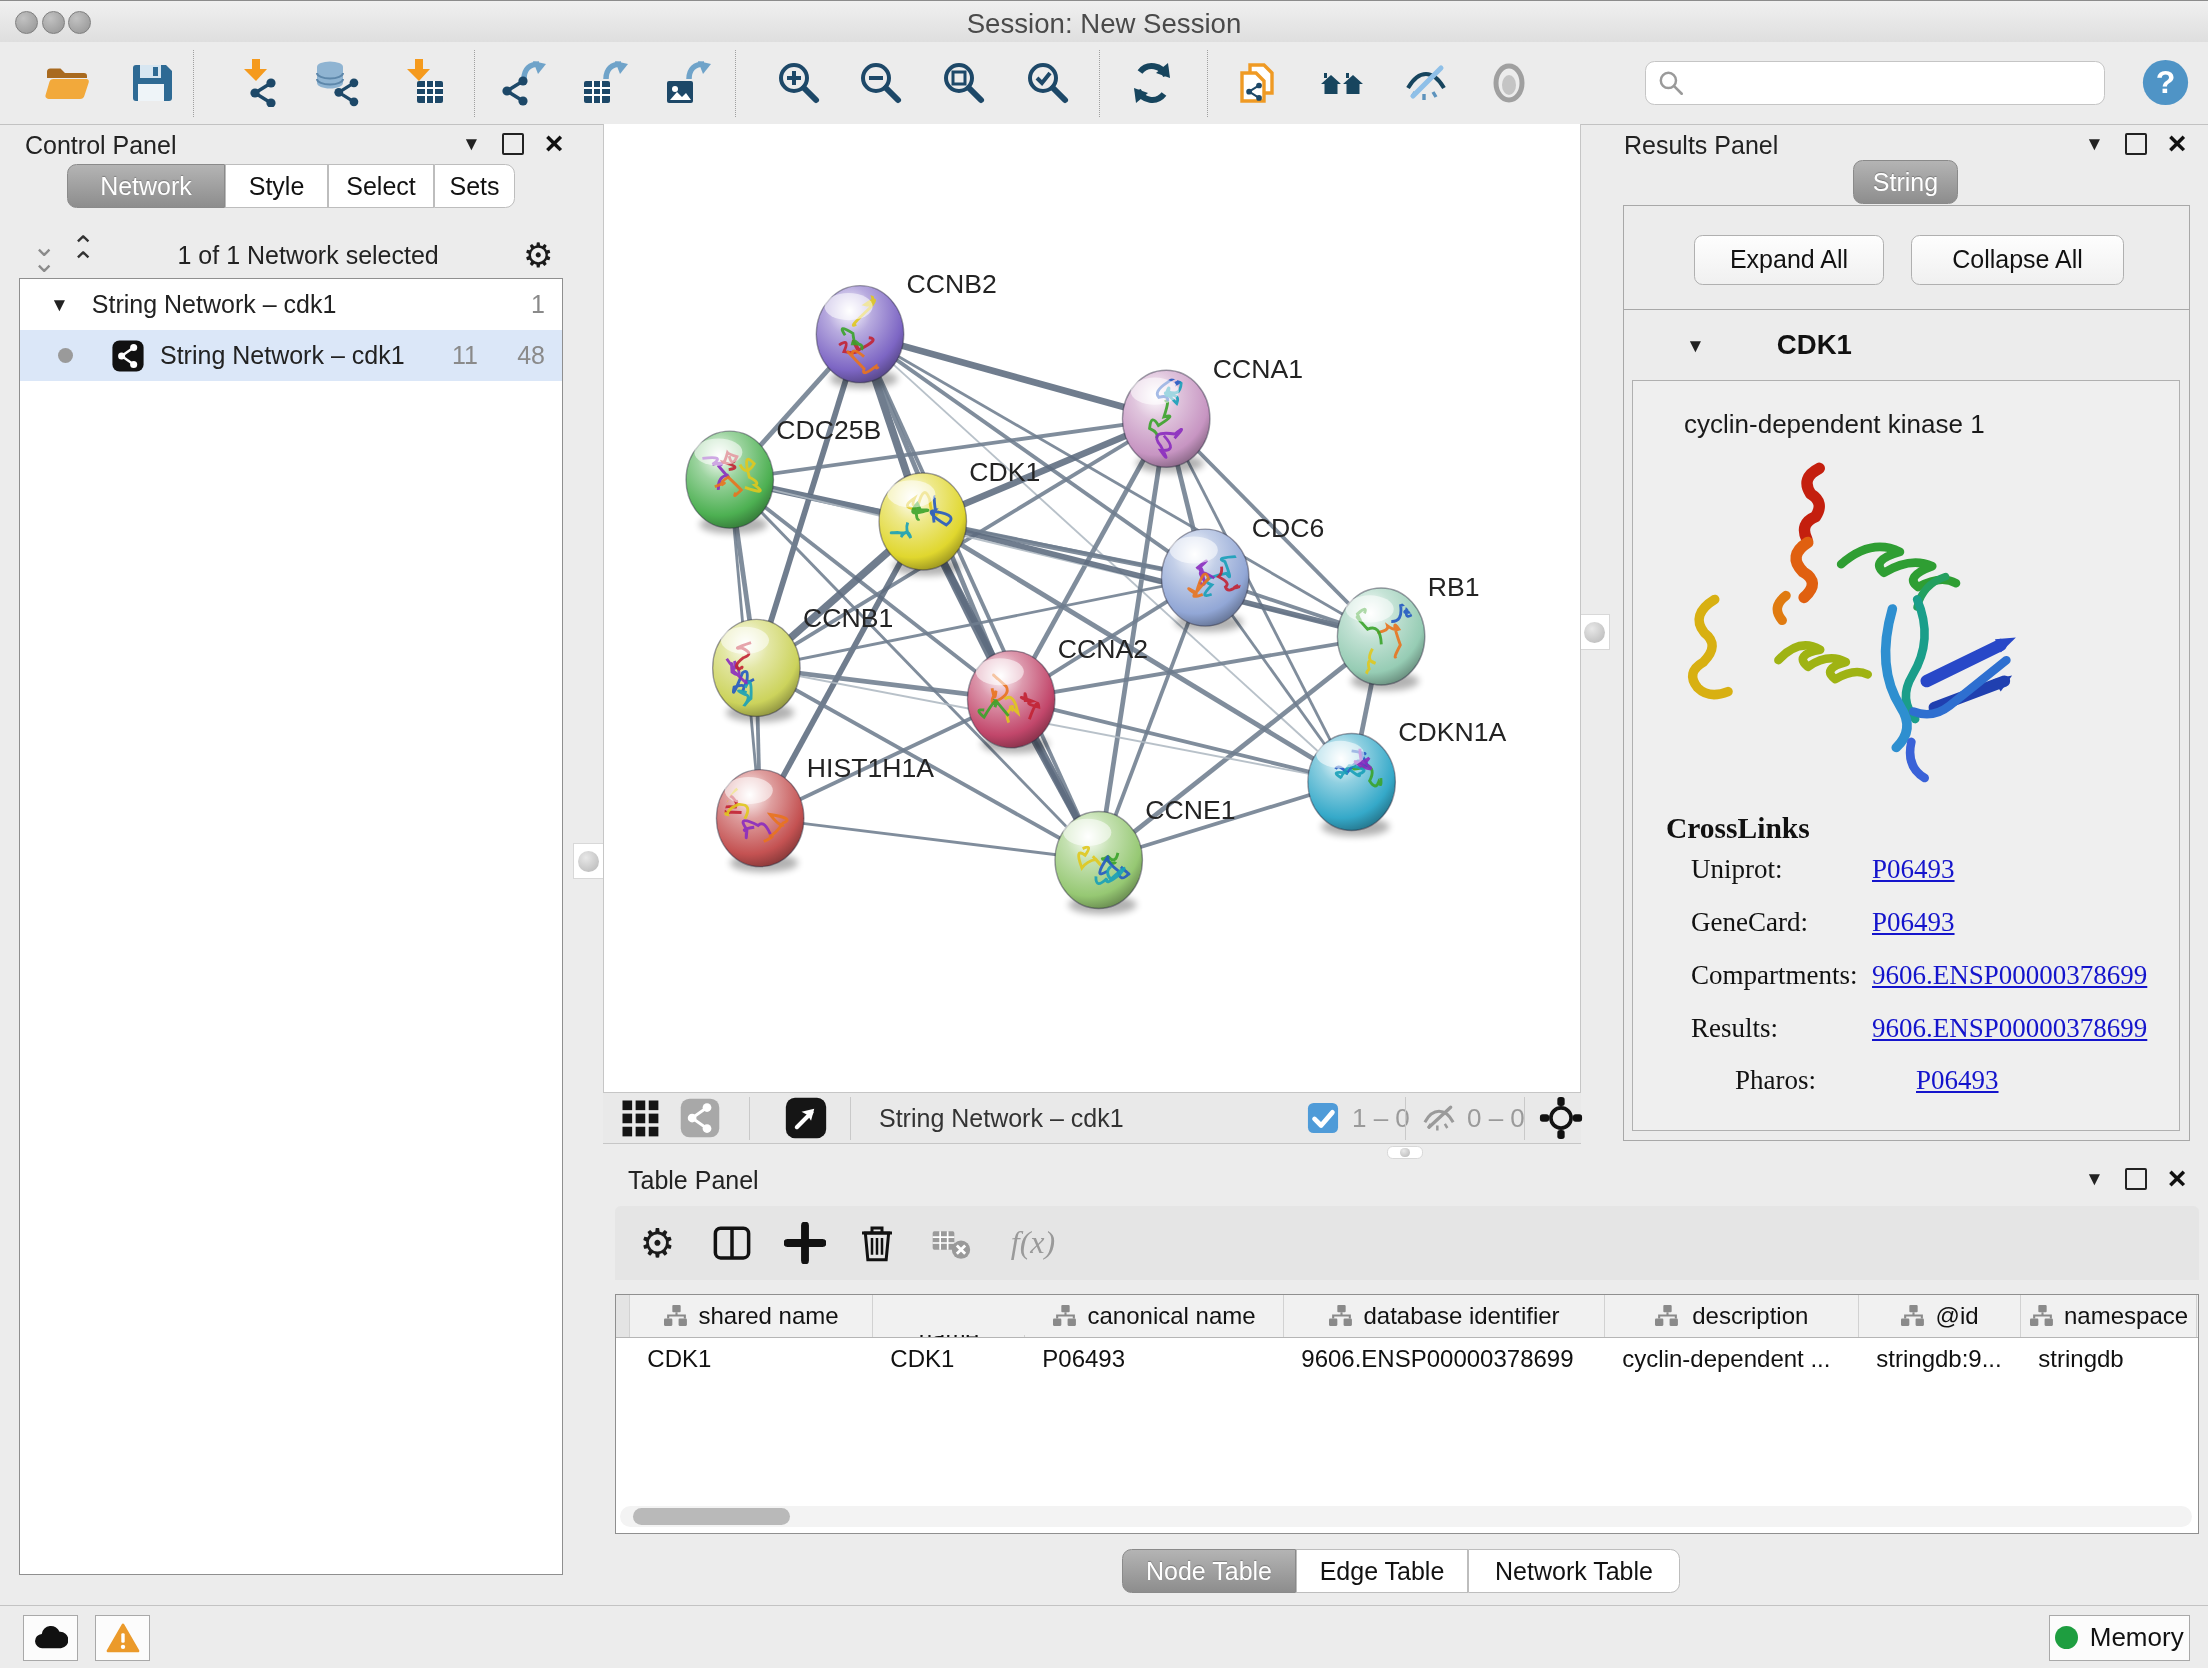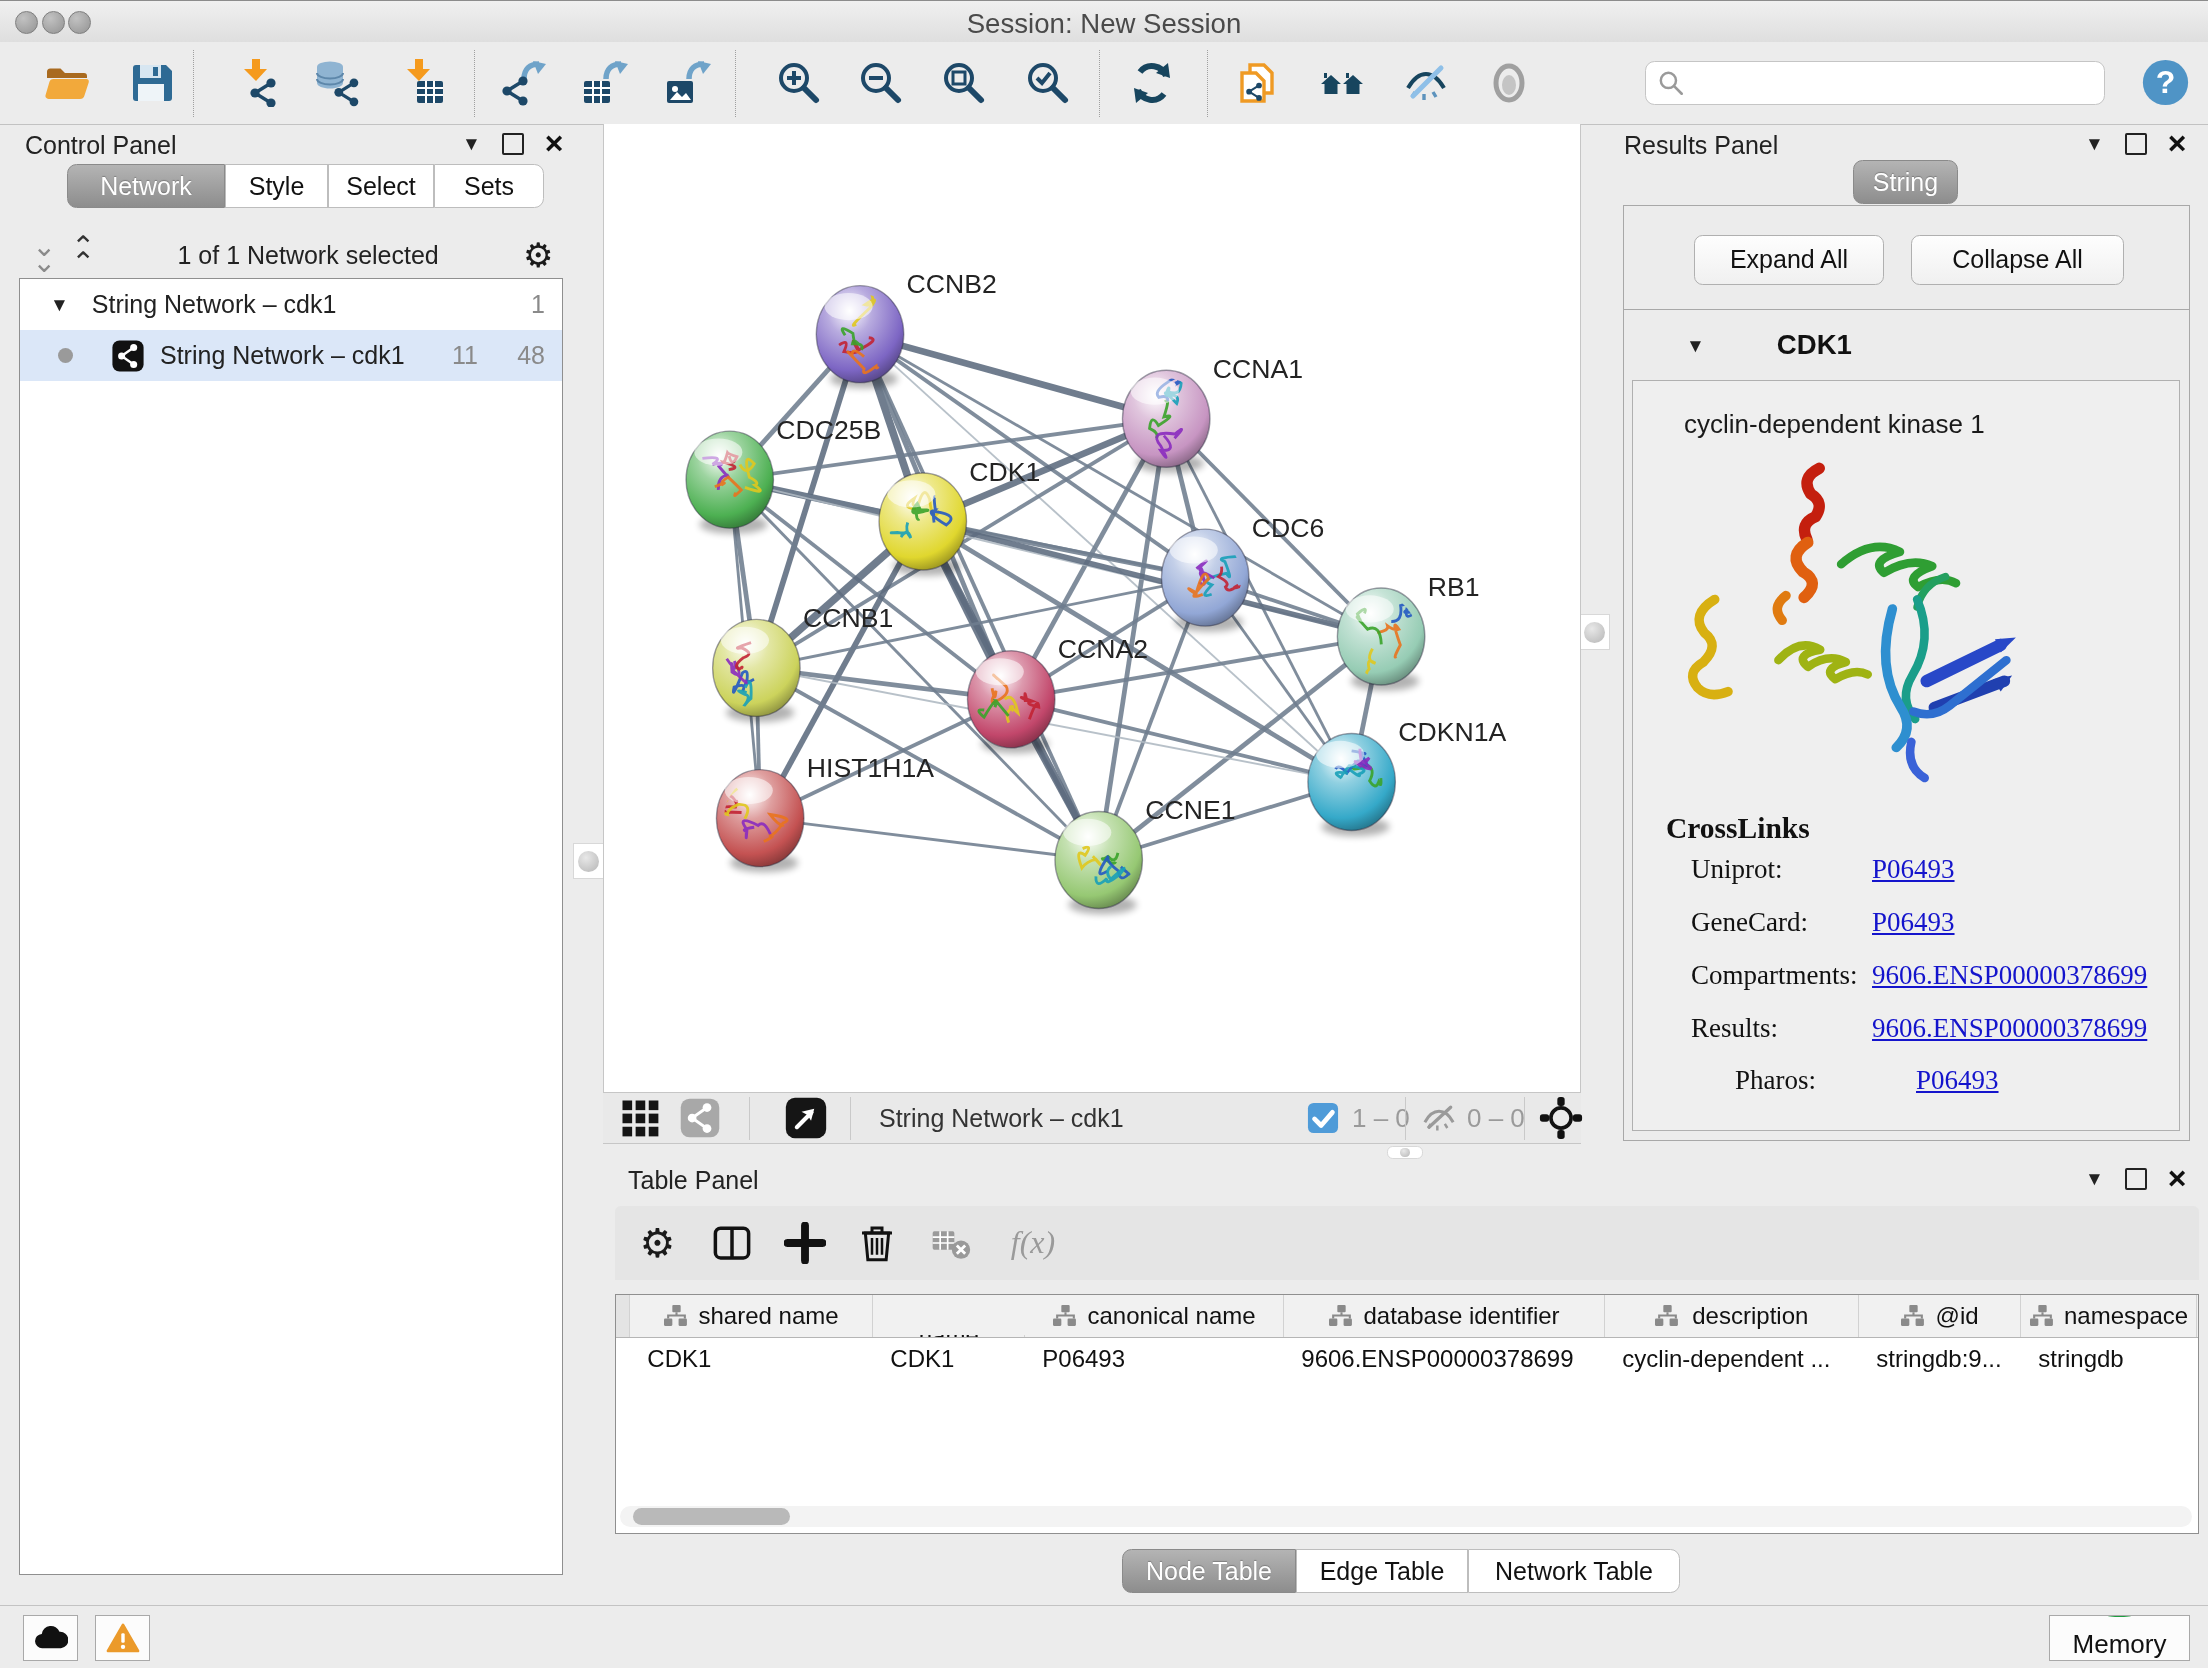--- a/index.html
+++ b/index.html
@@ -93,21 +93,21 @@
   .td{display:flex;align-items:center;font-size:24px;color:#111;padding-left:17px;box-sizing:border-box;
     overflow:hidden;white-space:nowrap;}
   #hscroll{position:absolute;left:3.8px;bottom:5.7px;width:1572px;height:21px;background:#f3f3f3;border-radius:10.5px;}
   #hthumb{position:absolute;left:13.3px;top:1.9px;width:157px;height:17px;background:#b9b9b9;border-radius:8.6px;}
   #tp-tabs{left:1122px;top:1549px;}
 
   
   #statusbar{left:0;top:1605px;width:2208px;height:63px;background:#ececec;border-top:1px solid #c3c3c3;}
   .sb-btn{position:absolute;top:8.6px;height:46px;background:#fcfcfc;border:1.9px solid #a9a9a9;
     display:flex;align-items:center;justify-content:center;box-sizing:border-box;}
-  #memory-btn{left:2049px;width:141px;gap:11.4px;font-size:26px;color:#111;flex-direction:column;}
+  #memory-btn{left:2049px;width:141px;gap:11.4px;font-size:26px;color:#111;}
   #memory-dot{width:23px;height:23px;border-radius:50%;background:#1e9e40;}
 
   svg{display:block;}
   text{font-family:"Liberation Sans",sans-serif;}
 </style>
 </head>
 <body>
 
 <div id="titlebar" class="abs">
   <div class="traffic abs" style="left:15px"></div>
@@ -307,21 +307,21 @@
     <text x="26" y="37" text-anchor="middle" font-size="34" font-weight="bold" fill="#fff">?</text>
   </svg>
 </div>
 
 <div id="cp-title" class="abs panel-title">Control Panel</div>
 <div id="cp-btns" class="abs win-btns">
   <span class="tri">▼</span>
   <span class="sqr"></span>
   <span class="xbt">×</span>
 </div>
-<div id="cp-tabs" class="abs"><div class="seg-tab active seg-first" style="width: 158px;">Network</div><div class="seg-tab" style="width: 103px;">Style</div><div class="seg-tab" style="width: 106px;">Select</div><div class="seg-tab seg-last" style="width: 110px;">Sets</div></div>
+<div id="cp-tabs" class="abs"><div class="seg-tab active seg-first" style="width: 158px;">Network</div><div class="seg-tab" style="width: 103px;">Style</div><div class="seg-tab" style="width: 106px;">Select</div><div class="seg-tab seg-last" style="width: 81px;">Sets</div></div>
 <div id="cp-treebar" class="abs">
   <span class="chev" style="color:#8a8a8a;margin-left:13.3px">⌄<br>⌄</span>
   <span class="chev" style="color:#333;margin-left:17px">⌃<br>⌃</span>
   <span id="cp-summary">1 of 1 Network selected</span>
   <span class="gear" style="margin-right:9.5px">⚙</span>
 </div>
 <div id="cp-list" class="abs">
   <div class="tree-row">
     <span class="tri" style="margin-left:30px">▼</span>
     <span style="margin-left:23px">String Network – cdk1</span>

